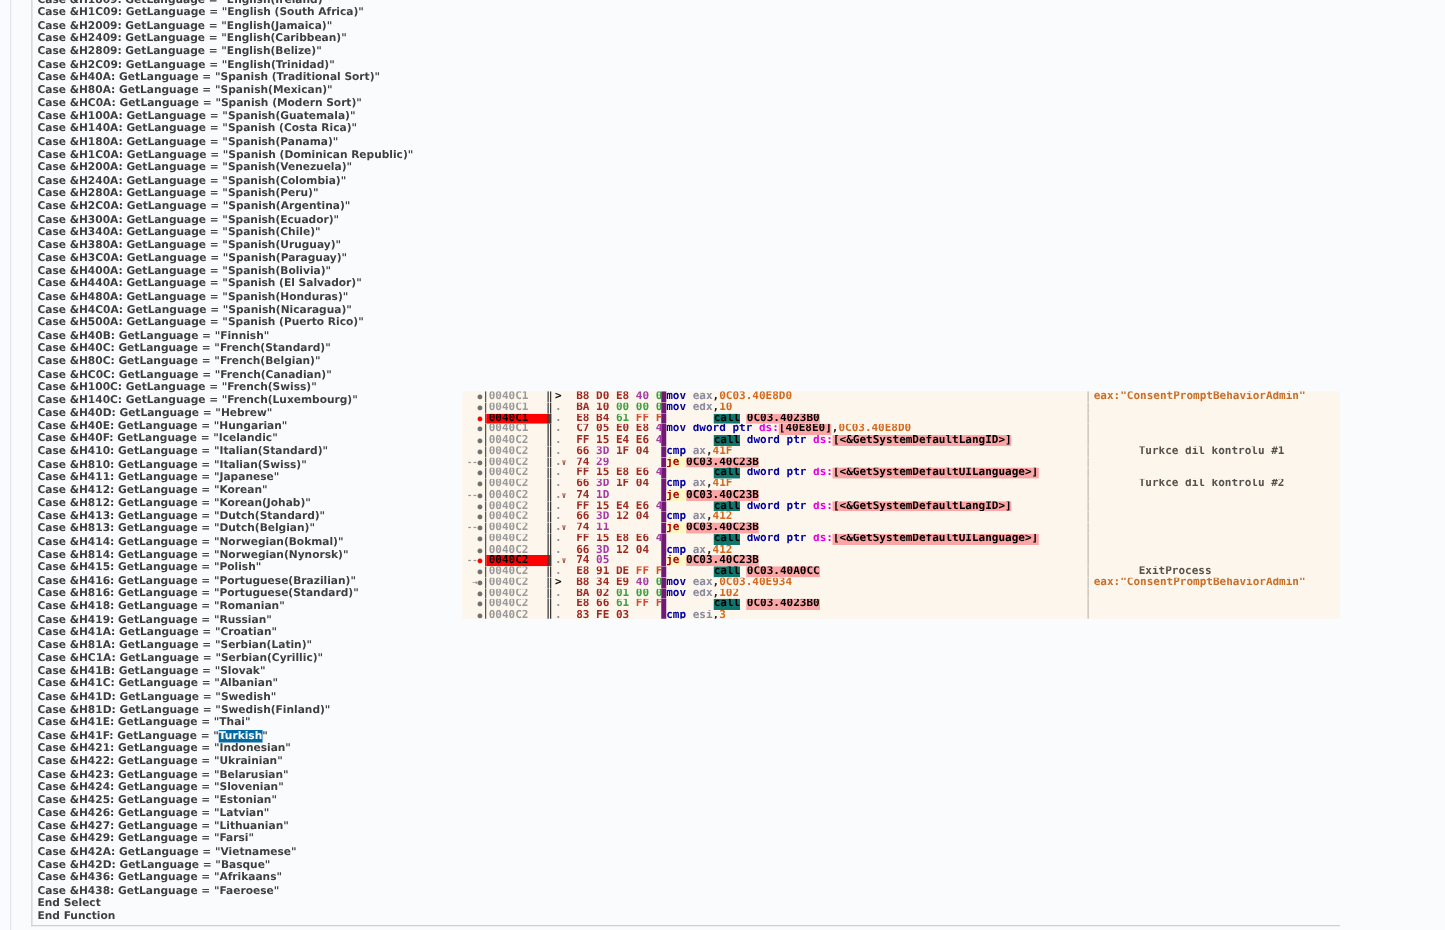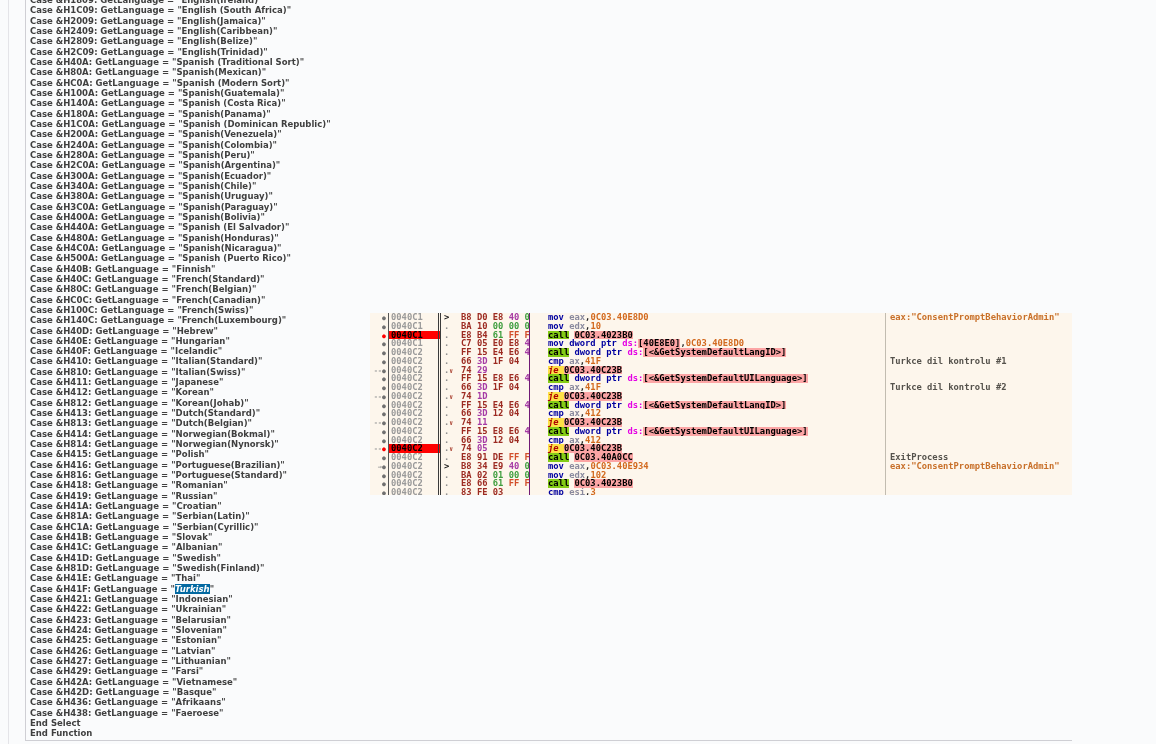--- a/index.html
+++ b/index.html
@@ -4,58 +4,58 @@
 <style>
   html,body{margin:0;padding:0;background:#fafbfc;}
   #screen{position:relative;width:1072px;height:744px;overflow:hidden;background:#fafbfc;font-family:"DejaVu Sans",sans-serif;}
   .vline-outer{position:absolute;left:8px;top:0;height:744px;width:1px;background:#e4e4e8;}
   .vline-inner{position:absolute;left:25px;top:0;height:741px;width:1px;background:#cfcfd4;}
   .hline-bottom{position:absolute;left:25px;top:740px;width:1131px;height:1px;background:#cfcfd4;}
 
   
   #code{position:absolute;left:30px;top:-5px;font-size:8.5px;font-weight:bold;color:#3f3f3f;white-space:pre;}
   .cl{height:10.335px;line-height:10.335px;}
-  .sel{background:#0369a1;color:#ffffff;font-style:italic;}
+  .sel{background:#0369a1;color:#ffffff;}
 
   
   #dasm{position:absolute;left:370px;top:313px;width:736px;height:182px;background:#fdf6ec;
         border-right:1px solid #e8e0d4;font-family:"DejaVu Sans Mono",monospace;
         font-size:8.8px;font-weight:bold;overflow:hidden;}
   .drow{display:flex;height:8.7619px;line-height:9px;white-space:pre;overflow:hidden;}
   .c-dot{width:16px;border-right:1px solid #555;text-align:right;padding-right:2px;overflow:hidden;}
   .dot-g{color:#707070;font-size:6.5px;}
   .dot-r{color:#ff0000;font-size:6.5px;}
   .pre-dash{color:#999;font-size:7px;}
   .c-addr{width:47px;border-right:3px double #3a3a3a;color:#9a9a9a;padding-left:2px;overflow:hidden;}
   .addr-bp{background:#ff0000;color:#000;}
   .c-mark{width:17px;padding-left:3px;overflow:hidden;}
   .mk-dot{color:#909090;}
   .mk-v{color:#b05040;font-size:6.5px;}
   .mk-gt{color:#111;}
   .c-bytes{width:68px;overflow:hidden;}
-  .c-ins{width:337px;border-left:1px solid #701a75;padding-left:18px;overflow:hidden;}
+  .c-ins{width:337px;border-left:4px solid #701a75;padding-left:0;overflow:hidden;}
   .c-com{flex:1;border-left:1px solid #c2bcb0;padding-left:4px;overflow:hidden;}
 
   
   .mn{color:#0000a0;}
   .reg{color:#8a8a9e;}
   .num{color:#d2691e;}
   .seg{color:#e400e4;}
   .pln{color:#222;}
-  .chl{background:#84cc16;color:#000;}
+  .chl{background:#0f766e;color:#000;margin-left:38px;}
   .yhl{background:#fca5a5;color:#000;}
-  .jmp{background:#fde047;color:#b00000;font-style:italic;}
+  .jmp{background:#fef9c3;color:#b00000;}
   
   .bm{color:#9c2a21;text-align:right;}
   .bp2{color:#a53aa5;text-align:right;}
   .bg2{color:#3f9e3f;}
   .br{color:#d24e2a;}
   
   .com-auto{color:#c8702a;}
-  .com-user{color:#55524c;}
+  .com-user{color:#55524c;margin-left:36px;}
 </style>
 </head>
 <body>
 
 <div id="screen">
   <div class="vline-outer"></div>
   <div class="vline-inner"></div>
   <div class="hline-bottom"></div>
 
   <div id="code"><div class="cl">Case &amp;H1809: GetLanguage = "English(Ireland)"</div><div class="cl">Case &amp;H1C09: GetLanguage = "English (South Africa)"</div><div class="cl">Case &amp;H2009: GetLanguage = "English(Jamaica)"</div><div class="cl">Case &amp;H2409: GetLanguage = "English(Caribbean)"</div><div class="cl">Case &amp;H2809: GetLanguage = "English(Belize)"</div><div class="cl">Case &amp;H2C09: GetLanguage = "English(Trinidad)"</div><div class="cl">Case &amp;H40A: GetLanguage = "Spanish (Traditional Sort)"</div><div class="cl">Case &amp;H80A: GetLanguage = "Spanish(Mexican)"</div><div class="cl">Case &amp;HC0A: GetLanguage = "Spanish (Modern Sort)"</div><div class="cl">Case &amp;H100A: GetLanguage = "Spanish(Guatemala)"</div><div class="cl">Case &amp;H140A: GetLanguage = "Spanish (Costa Rica)"</div><div class="cl">Case &amp;H180A: GetLanguage = "Spanish(Panama)"</div><div class="cl">Case &amp;H1C0A: GetLanguage = "Spanish (Dominican Republic)"</div><div class="cl">Case &amp;H200A: GetLanguage = "Spanish(Venezuela)"</div><div class="cl">Case &amp;H240A: GetLanguage = "Spanish(Colombia)"</div><div class="cl">Case &amp;H280A: GetLanguage = "Spanish(Peru)"</div><div class="cl">Case &amp;H2C0A: GetLanguage = "Spanish(Argentina)"</div><div class="cl">Case &amp;H300A: GetLanguage = "Spanish(Ecuador)"</div><div class="cl">Case &amp;H340A: GetLanguage = "Spanish(Chile)"</div><div class="cl">Case &amp;H380A: GetLanguage = "Spanish(Uruguay)"</div><div class="cl">Case &amp;H3C0A: GetLanguage = "Spanish(Paraguay)"</div><div class="cl">Case &amp;H400A: GetLanguage = "Spanish(Bolivia)"</div><div class="cl">Case &amp;H440A: GetLanguage = "Spanish (El Salvador)"</div><div class="cl">Case &amp;H480A: GetLanguage = "Spanish(Honduras)"</div><div class="cl">Case &amp;H4C0A: GetLanguage = "Spanish(Nicaragua)"</div><div class="cl">Case &amp;H500A: GetLanguage = "Spanish (Puerto Rico)"</div><div class="cl">Case &amp;H40B: GetLanguage = "Finnish"</div><div class="cl">Case &amp;H40C: GetLanguage = "French(Standard)"</div><div class="cl">Case &amp;H80C: GetLanguage = "French(Belgian)"</div><div class="cl">Case &amp;HC0C: GetLanguage = "French(Canadian)"</div><div class="cl">Case &amp;H100C: GetLanguage = "French(Swiss)"</div><div class="cl">Case &amp;H140C: GetLanguage = "French(Luxembourg)"</div><div class="cl">Case &amp;H40D: GetLanguage = "Hebrew"</div><div class="cl">Case &amp;H40E: GetLanguage = "Hungarian"</div><div class="cl">Case &amp;H40F: GetLanguage = "Icelandic"</div><div class="cl">Case &amp;H410: GetLanguage = "Italian(Standard)"</div><div class="cl">Case &amp;H810: GetLanguage = "Italian(Swiss)"</div><div class="cl">Case &amp;H411: GetLanguage = "Japanese"</div><div class="cl">Case &amp;H412: GetLanguage = "Korean"</div><div class="cl">Case &amp;H812: GetLanguage = "Korean(Johab)"</div><div class="cl">Case &amp;H413: GetLanguage = "Dutch(Standard)"</div><div class="cl">Case &amp;H813: GetLanguage = "Dutch(Belgian)"</div><div class="cl">Case &amp;H414: GetLanguage = "Norwegian(Bokmal)"</div><div class="cl">Case &amp;H814: GetLanguage = "Norwegian(Nynorsk)"</div><div class="cl">Case &amp;H415: GetLanguage = "Polish"</div><div class="cl">Case &amp;H416: GetLanguage = "Portuguese(Brazilian)"</div><div class="cl">Case &amp;H816: GetLanguage = "Portuguese(Standard)"</div><div class="cl">Case &amp;H418: GetLanguage = "Romanian"</div><div class="cl">Case &amp;H419: GetLanguage = "Russian"</div><div class="cl">Case &amp;H41A: GetLanguage = "Croatian"</div><div class="cl">Case &amp;H81A: GetLanguage = "Serbian(Latin)"</div><div class="cl">Case &amp;HC1A: GetLanguage = "Serbian(Cyrillic)"</div><div class="cl">Case &amp;H41B: GetLanguage = "Slovak"</div><div class="cl">Case &amp;H41C: GetLanguage = "Albanian"</div><div class="cl">Case &amp;H41D: GetLanguage = "Swedish"</div><div class="cl">Case &amp;H81D: GetLanguage = "Swedish(Finland)"</div><div class="cl">Case &amp;H41E: GetLanguage = "Thai"</div><div class="cl">Case &amp;H41F: GetLanguage = "<span class="sel">Turkish</span>"</div><div class="cl">Case &amp;H421: GetLanguage = "Indonesian"</div><div class="cl">Case &amp;H422: GetLanguage = "Ukrainian"</div><div class="cl">Case &amp;H423: GetLanguage = "Belarusian"</div><div class="cl">Case &amp;H424: GetLanguage = "Slovenian"</div><div class="cl">Case &amp;H425: GetLanguage = "Estonian"</div><div class="cl">Case &amp;H426: GetLanguage = "Latvian"</div><div class="cl">Case &amp;H427: GetLanguage = "Lithuanian"</div><div class="cl">Case &amp;H429: GetLanguage = "Farsi"</div><div class="cl">Case &amp;H42A: GetLanguage = "Vietnamese"</div><div class="cl">Case &amp;H42D: GetLanguage = "Basque"</div><div class="cl">Case &amp;H436: GetLanguage = "Afrikaans"</div><div class="cl">Case &amp;H438: GetLanguage = "Faeroese"</div><div class="cl">End Select</div><div class="cl">End Function</div></div>

